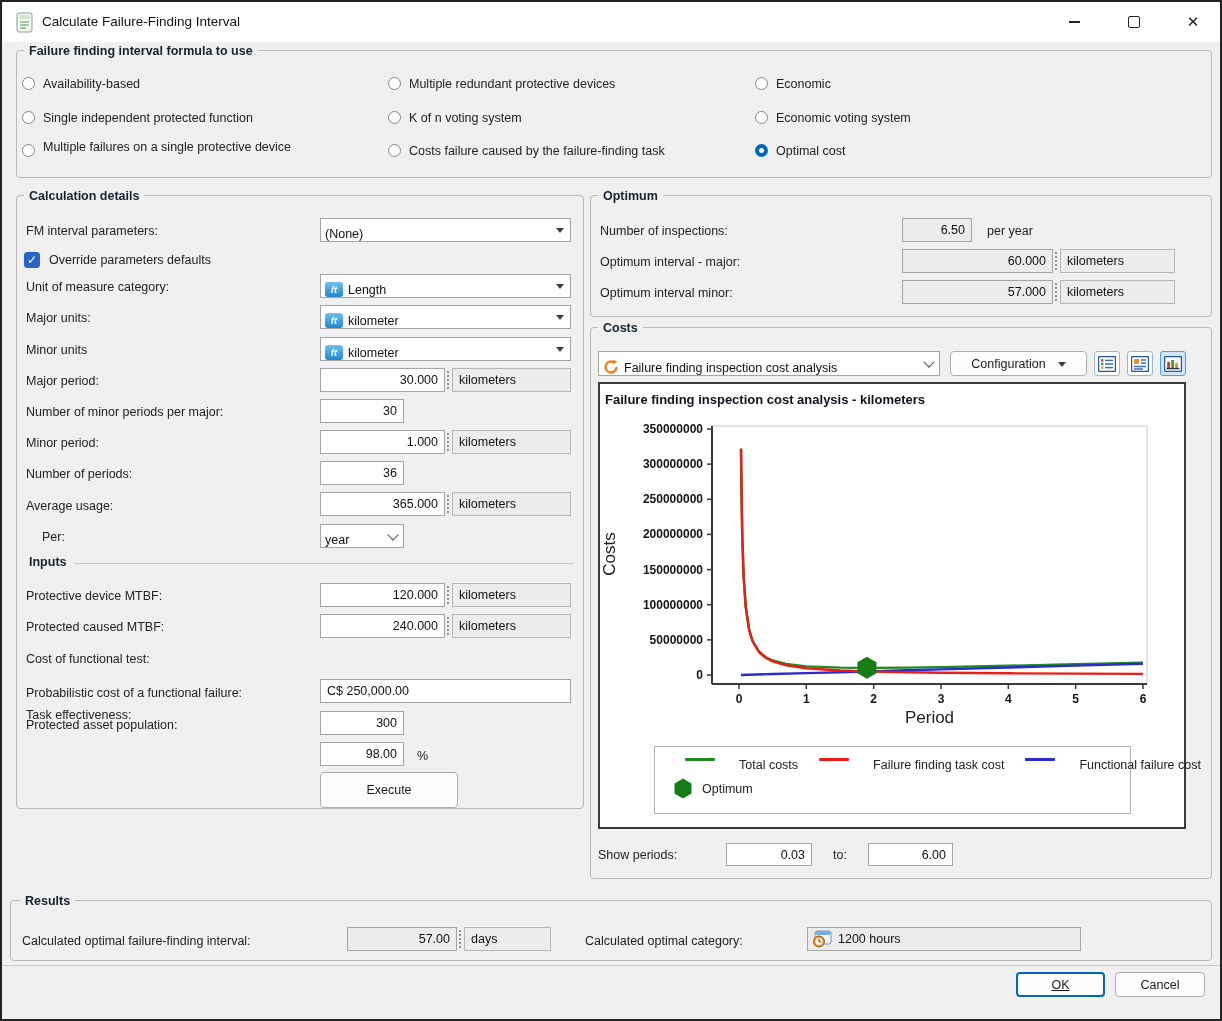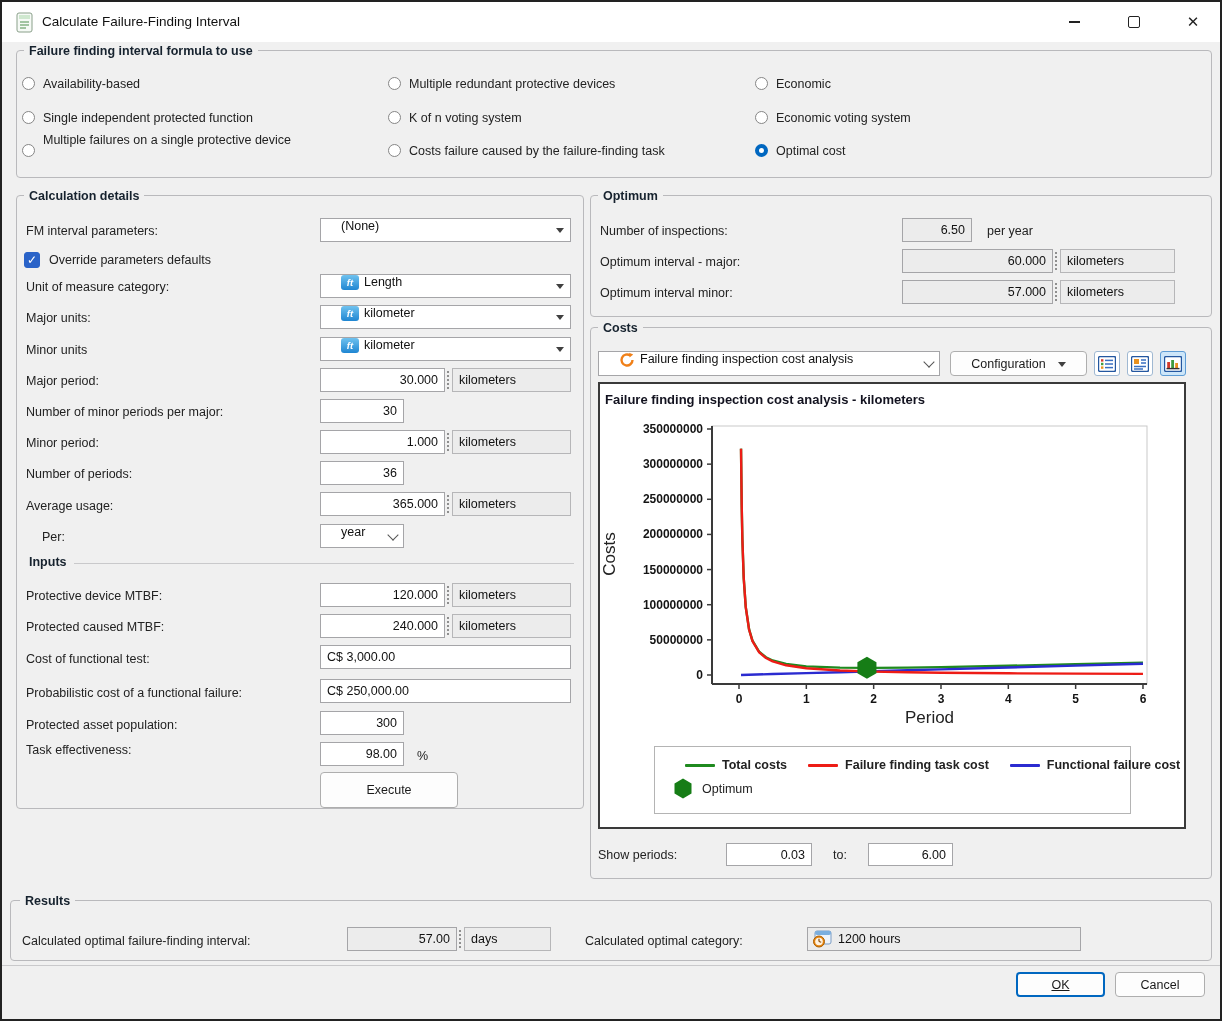--- a/index.html
+++ b/index.html
@@ -9,41 +9,41 @@
   .wbtn{position:absolute;top:6px;width:46px;height:28px;display:flex;align-items:center;justify-content:center;color:#222;font-size:13px;}
   .gtitle{position:absolute;font-weight:bold;font-size:12.5px;color:#16222e;background:#f0f0f0;padding:0 5px;white-space:nowrap;z-index:3;}
   .group{position:absolute;border:1px solid #b9b9bc;border-radius:4px;}
   .lbl{position:absolute;font-size:12.5px;color:#222;white-space:nowrap;}
   .field{position:absolute;height:24px;background:#fff;border:1px solid #a5a5a8;box-sizing:border-box;font-size:12.5px;color:#111;display:flex;align-items:center;overflow:hidden;}
   .num{justify-content:flex-end;padding-right:6px;}
   .txt{padding-left:6px;}
   .ro{background:#ececec;}
   .unit{background:#ececec;border:1px solid #b6b6b8;padding-left:6px;justify-content:flex-start;}
   .grip{position:absolute;width:0;height:18px;border-left:2px dotted #8f8f8f;}
-  .combo{position:absolute;height:24px;background:#fff;border:1px solid #a5a5a8;box-sizing:border-box;font-size:12.5px;color:#111;display:flex;align-items:flex-start;padding-left:20px;}
+  .combo{position:absolute;height:24px;background:#fff;border:1px solid #a5a5a8;box-sizing:border-box;font-size:12.5px;color:#111;display:flex;align-items:flex-end;padding-left:4px;}
   .carr{margin-left:auto;width:20px;height:100%;display:flex;align-items:center;justify-content:center;}
   .tri{width:0;height:0;border:4px solid transparent;border-top:5px solid #404040;margin-top:5px;}
   .chev{width:7px;height:7px;border-right:1.6px solid #555;border-bottom:1.6px solid #555;transform:rotate(45deg);margin-bottom:3px;}
   .radio{position:absolute;width:13px;height:13px;border-radius:50%;border:1px solid #868686;background:#fff;box-sizing:border-box;}
   .radio.on{border:4.5px solid #0067c0;}
   .cb{position:absolute;width:16px;height:16px;border-radius:3px;border:1px solid #8a8a8a;background:#fff;box-sizing:border-box;display:flex;align-items:center;justify-content:center;color:transparent;font-size:12px;}
   .cb.on{background:#2a63c8;border-color:#2a63c8;color:#fff;}
   .btn{position:absolute;background:#fdfdfd;border:1px solid #aeaeae;border-radius:4px;font-size:12.5px;color:#1a1a1a;display:flex;align-items:center;justify-content:center;box-sizing:border-box;}
   .btn.primary{border:2px solid #0067c0;text-decoration:underline;}
   .ibtn{position:absolute;width:26px;height:25px;background:#fff;border:1px solid #9fb8d2;border-radius:3px;display:flex;align-items:center;justify-content:center;box-sizing:border-box;}
   .ibtn.active{background:#cde6f9;border-color:#5d9bd4;}
   .ftic{width:18px;height:15px;border-radius:3px;background:linear-gradient(#6fc2ef,#1f86d2);color:#fff;font-size:9.5px;font-style:italic;font-weight:bold;display:flex;align-items:center;justify-content:center;margin-right:5px;flex:none;}
   .chartpanel{position:absolute;left:596px;top:380px;width:588px;height:447px;background:#fff;border:2px solid #3a3a3a;box-sizing:border-box;}
   .ctitle{position:absolute;left:5px;top:8px;width:660px;text-align:left;font-size:13px;font-weight:bold;color:#12121f;}
   .ylab{position:absolute;left:-60px;top:160px;width:140px;text-align:center;font-size:17px;color:#222;transform:rotate(-90deg);}
   .xlab{position:absolute;left:112px;top:324px;width:435px;text-align:center;font-size:17px;color:#222;}
   .legend{position:absolute;left:54px;top:362px;width:477px;height:68px;border:1px solid #b4b4b4;background:#fff;box-sizing:border-box;font-size:12.5px;color:#222;}
   .lrow{display:flex;align-items:center;gap:7px;padding-left:30px;margin-top:11px;white-space:nowrap;}
   .lline{display:inline-block;width:30px;height:3px;border-radius:1px;}
-  .litem{display:flex;align-items:center;gap:7px;margin-right:14px;font-weight:bold;}
+  .litem{display:flex;gap:24px;margin-right:14px;}
   .divline{position:absolute;height:1px;background:#c9c9cb;}
 </style>
 </head>
 <body>
 
 <div id="win">
 
   <div class="tbar">
     <svg style="position:absolute;left:14px;top:10px" width="17" height="21" viewBox="0 0 17 21">
       <rect x="1" y="1" width="15" height="19" rx="2" fill="#f6faf6" stroke="#8aa08a"></rect>
@@ -65,21 +65,21 @@
   </div>
 
   <div class="group" style="left:14px;top:48px;width:1194px;height:126px"></div>
   <span class="gtitle" style="left:22px;top:42px">Failure finding interval formula to use</span>
 
   <span class="radio" style="left:20px;top:75px"></span>
   <span class="lbl" style="left:41px;top:75px">Availability-based</span>
   <span class="radio" style="left:20px;top:109px"></span>
   <span class="lbl" style="left:41px;top:109px">Single independent protected function</span>
   <span class="radio" style="left:20px;top:142px"></span>
-  <span class="lbl" style="left:41px;top:131px">Multiple failures on a single protective device</span>
+  <span class="lbl" style="left:41px;top:138px">Multiple failures on a single protective device</span>
 
   <span class="radio" style="left:386px;top:75px"></span>
   <span class="lbl" style="left:407px;top:75px">Multiple redundant protective devices</span>
   <span class="radio" style="left:386px;top:109px"></span>
   <span class="lbl" style="left:407px;top:109px">K of n voting system</span>
   <span class="radio" style="left:386px;top:142px"></span>
   <span class="lbl" style="left:407px;top:142px">Costs failure caused by the failure-finding task</span>
 
   <span class="radio" style="left:753px;top:75px"></span>
   <span class="lbl" style="left:774px;top:75px">Economic</span>
@@ -167,29 +167,28 @@
   <div class="field num" style="left:318px;top:581px;width:125px">120.000</div>
   <span class="grip" style="left:445px;top:584px"></span>
   <div class="field unit" style="left:450px;top:581px;width:119px">kilometers</div>
 
   <span class="lbl" style="left:24px;top:618px">Protected caused MTBF:</span>
   <div class="field num" style="left:318px;top:612px;width:125px">240.000</div>
   <span class="grip" style="left:445px;top:615px"></span>
   <div class="field unit" style="left:450px;top:612px;width:119px">kilometers</div>
 
   <span class="lbl" style="left:24px;top:650px">Cost of functional test:</span>
-  <div class="field txt" style="left:318px;top:643px;width:251px">C$ 3,000.00</div>
 
   <span class="lbl" style="left:24px;top:684px">Probabilistic cost of a functional failure:</span>
   <div class="field txt" style="left:318px;top:677px;width:251px">C$ 250,000.00</div>
 
   <span class="lbl" style="left:24px;top:716px">Protected asset population:</span>
   <div class="field num" style="left:318px;top:709px;width:84px">300</div>
 
-  <span class="lbl" style="left:24px;top:741px">Task effectiveness:</span>
+  <span class="lbl" style="left:24px;top:706px">Task effectiveness:</span>
   <div class="field num" style="left:318px;top:740px;width:84px">98.00</div>
   <span class="lbl" style="left:415px;top:747px">%</span>
 
   <div class="btn" style="left:318px;top:770px;width:138px;height:36px">Execute</div>
 
   <div class="group" style="left:588px;top:193px;width:620px;height:120px"></div>
   <span class="gtitle" style="left:596px;top:187px">Optimum</span>
 
   <span class="lbl" style="left:598px;top:222px">Number of inspections:</span>
   <div class="field num ro" style="left:900px;top:216px;width:70px">6.50</div>

